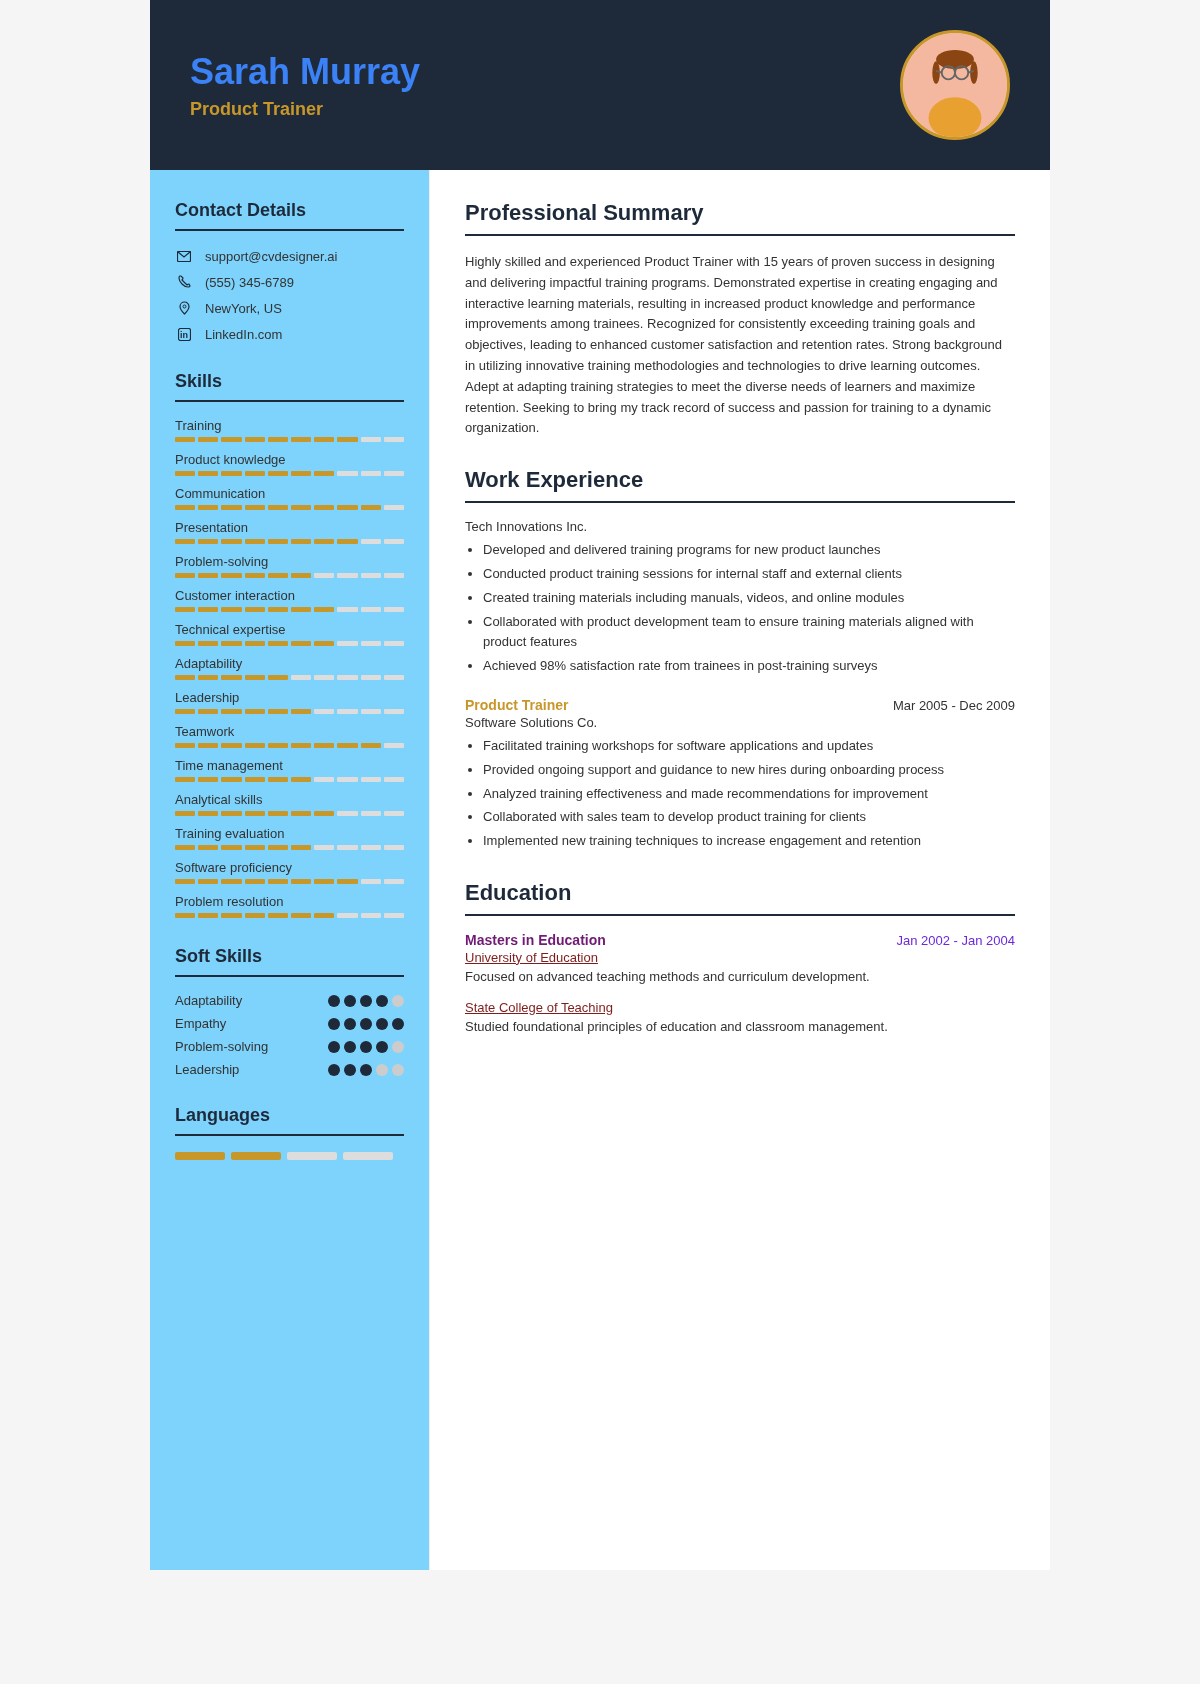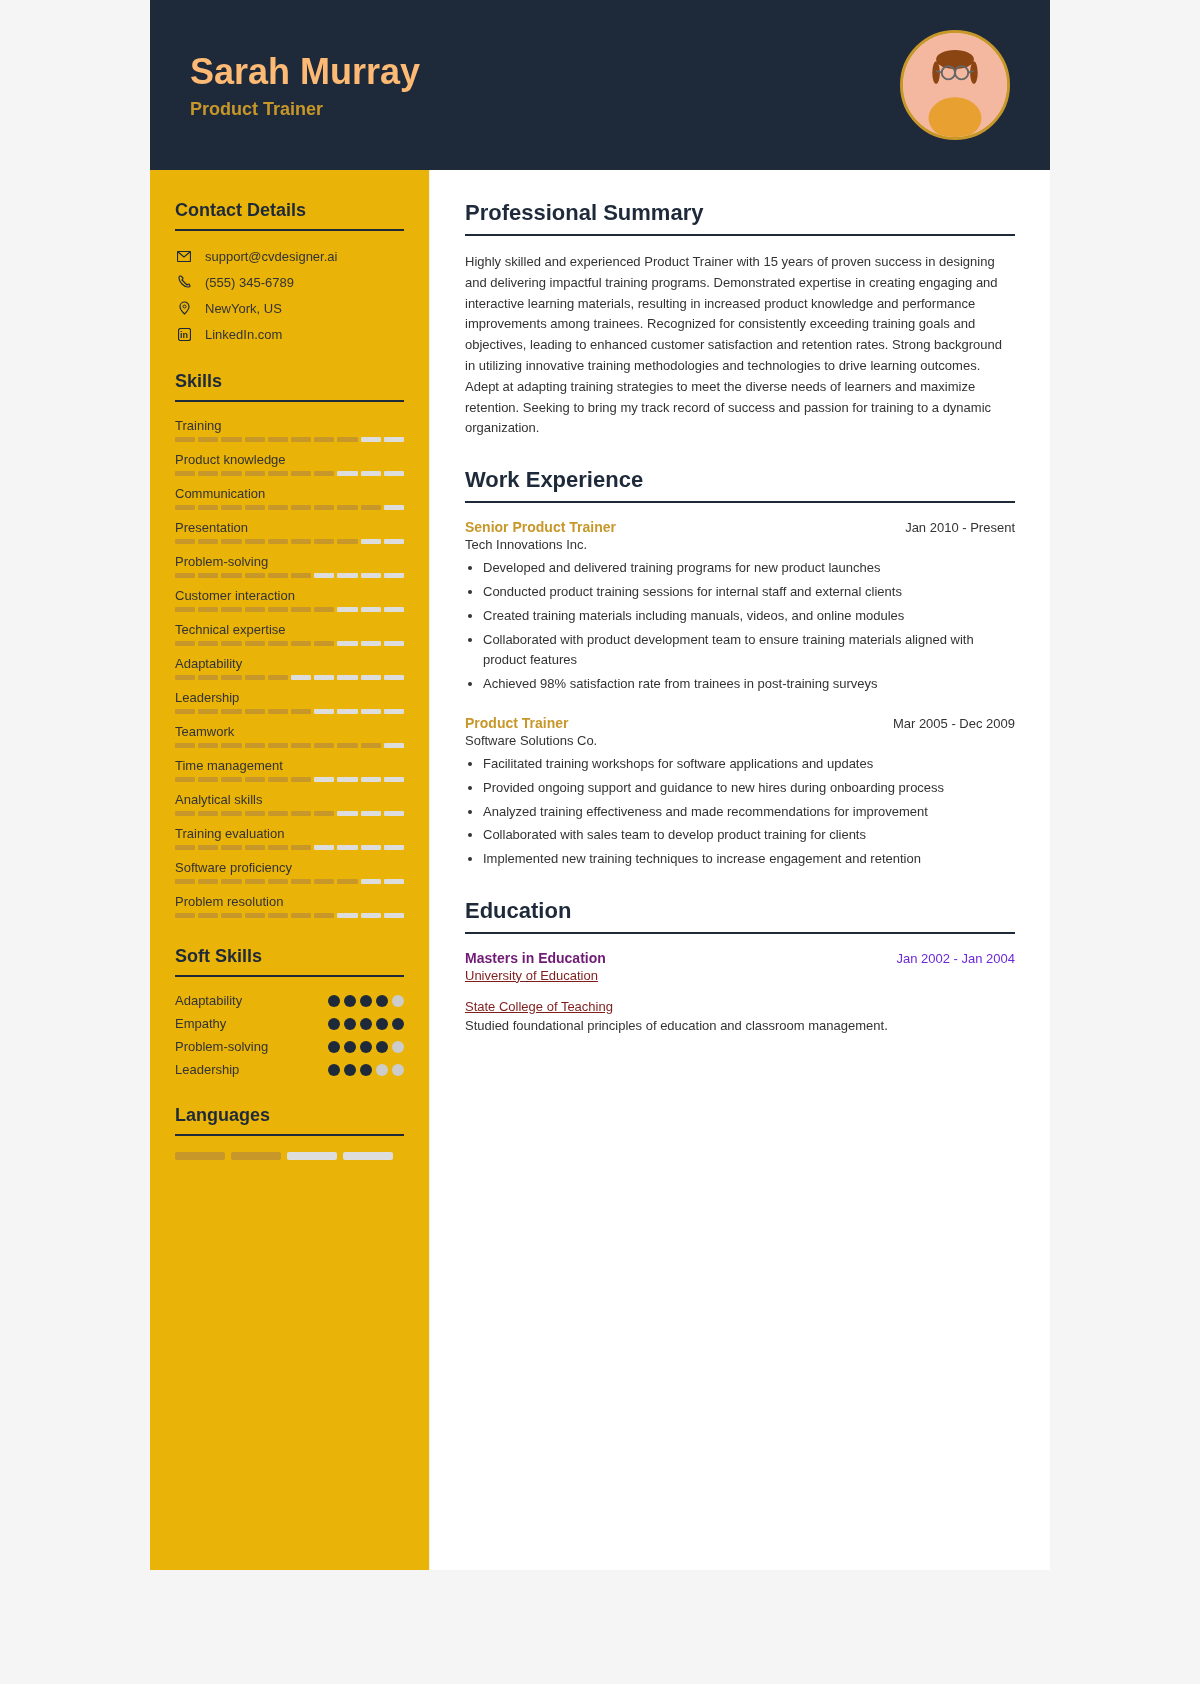--- a/index.html
+++ b/index.html
@@ -21,21 +21,21 @@
       padding: 30px 40px;
       display: flex;
       justify-content: space-between;
       align-items: center;
       min-height: 130px;
     }
     .header-left {}
     .header-name {
       font-size: 36px;
       font-weight: bold;
-      color: #fdba74;
+      color: #3b82f6;
       margin-bottom: 6px;
     }
     .header-title {
       font-size: 18px;
       color: #c8972a;
       font-weight: bold;
     }
     .header-photo {
       width: 110px;
       height: 110px;
@@ -55,21 +55,21 @@
     
     .main-content {
       display: flex;
       min-height: 1400px;
     }
 
     
     .sidebar {
       width: 280px;
       min-width: 280px;
-      background: #eab308;
+      background: #7dd3fc;
       padding: 30px 25px;
       border-right: 1px solid #eee;
     }
 
     
     .content {
       flex: 1;
       padding: 30px 35px;
       background: white;
     }
@@ -612,24 +612,20 @@
         <h2 class="content-section-title">Professional Summary</h2>
         <hr class="content-divider">
         <p class="summary-text">Highly skilled and experienced Product Trainer with 15 years of proven success in designing and delivering impactful training programs. Demonstrated expertise in creating engaging and interactive learning materials, resulting in increased product knowledge and performance improvements among trainees. Recognized for consistently exceeding training goals and objectives, leading to enhanced customer satisfaction and retention rates. Strong background in utilizing innovative training methodologies and technologies to drive learning outcomes. Adept at adapting training strategies to meet the diverse needs of learners and maximize retention. Seeking to bring my track record of success and passion for training to a dynamic organization.</p>
       </div>
 
       <div class="content-section">
         <h2 class="content-section-title">Work Experience</h2>
         <hr class="content-divider">
         <div id="jobs-list">
             <div class="job-entry">
-              <div class="job-header">
-                <span class="job-title">Senior Product Trainer</span>
-                <span class="job-dates">Jan 2010 - Present</span>
-              </div>
               <div class="job-company">Tech Innovations Inc.</div>
               <ul class="job-bullets">
                 <li>Developed and delivered training programs for new product launches</li>
                 <li>Conducted product training sessions for internal staff and external clients</li>
                 <li>Created training materials including manuals, videos, and online modules</li>
                 <li>Collaborated with product development team to ensure training materials aligned with product features</li>
                 <li>Achieved 98% satisfaction rate from trainees in post-training surveys</li>
               </ul>
             </div>
             <div class="job-entry">
@@ -652,20 +648,21 @@
       <div class="content-section">
         <h2 class="content-section-title">Education</h2>
         <hr class="content-divider">
         <div id="education-list">
             <div class="edu-entry">
               <div class="edu-header">
                 <span class="edu-degree">Masters in Education</span>
                 <span class="edu-dates">Jan 2002 - Jan 2004</span>
               </div>
               <div class="edu-school">University of Education</div>
+              <div class="edu-desc">Focused on advanced teaching methods and curriculum development.</div>
             </div>
             <div class="edu-entry">
               <div class="edu-school">State College of Teaching</div>
               <div class="edu-desc">Studied foundational principles of education and classroom management.</div>
             </div>
           </div>
       </div>
 
     </div>
   </div>

